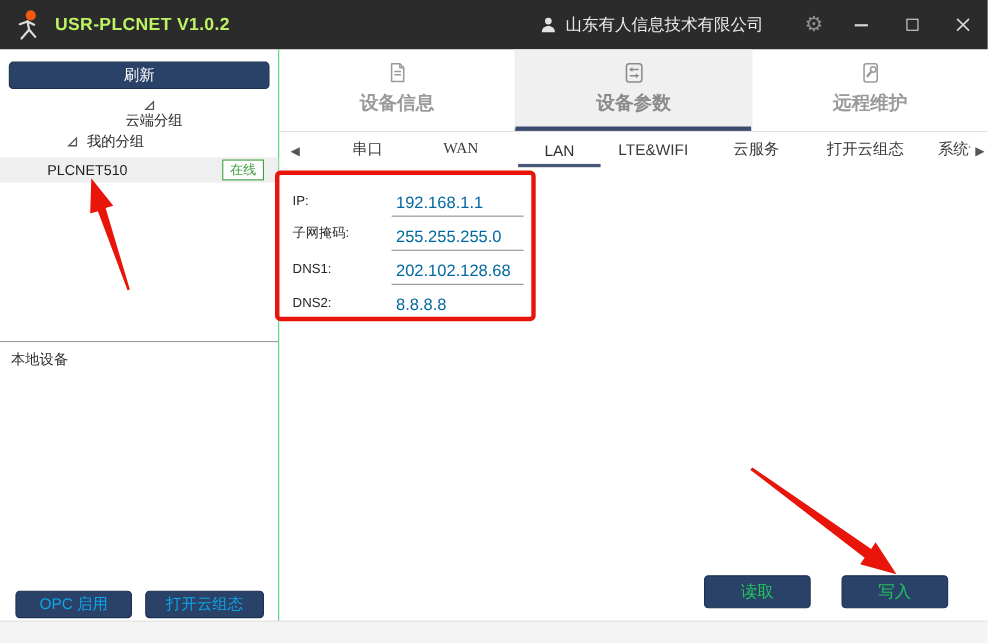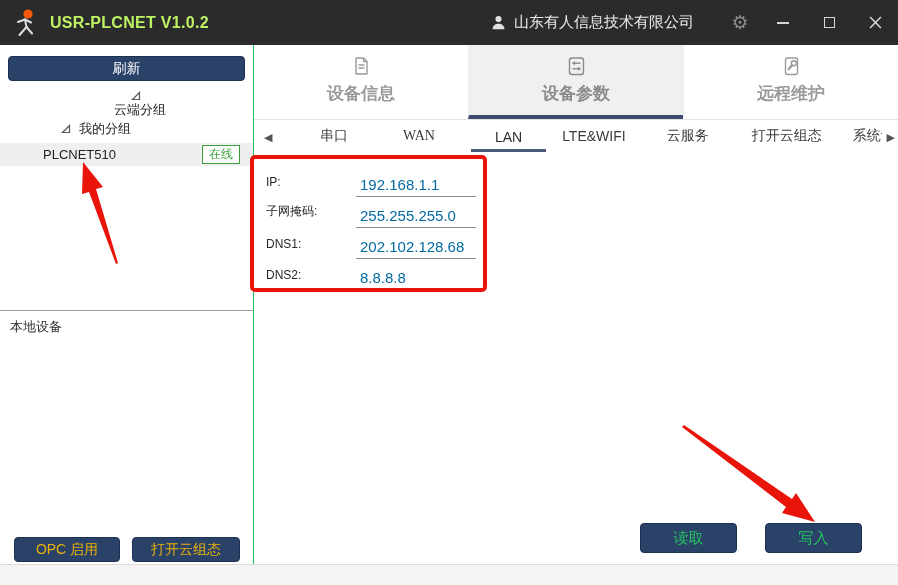--- a/index.html
+++ b/index.html
@@ -42,21 +42,21 @@
   .tree-row.lvl2 { padding-left:61px; }
   .tree-row.device { padding-left:43px; background:#efefef; height:23px; margin-top:2px; }
   .status-badge {
     margin-left:auto; margin-right:13px; border:1px solid #3a9e3a; color:#3a9e3a;
     font-size:12px; padding:1px 6px 2px 6px; background:#fff; line-height:14px;
   }
   .side-divider { position:absolute; left:0; right:0; top:265px; border-top:1px solid #9c9c9c; }
   .local-label { position:absolute; top:273px; left:10px; font-size:13px; color:#2e2e2e; }
   .side-buttons { position:absolute; bottom:2px; left:14px; display:flex; gap:12px; }
   .side-btn {
-    height:25px; background:#2a4168; color:#eab308; border:1px solid #1d3152;
+    height:25px; background:#2a4168; color:#0ea5e9; border:1px solid #1d3152;
     border-radius:4px; font-size:14px; display:flex; align-items:center;
     justify-content:center; padding:0 16px; cursor:pointer; white-space:nowrap;
   }
   .side-btn.opc { width:106px; }
   .side-btn.scada { width:108px; }
 
   
   .tabs { height:75px; display:flex; border-bottom:1px solid #e3e3e3;font-weight:bold; }
   .tab {
     flex:1; display:flex; flex-direction:column; align-items:center; justify-content:center;

